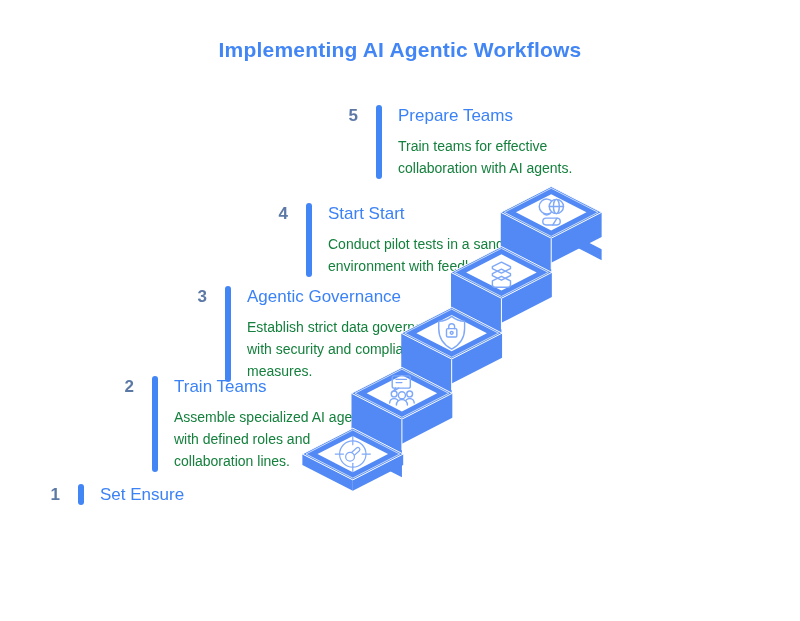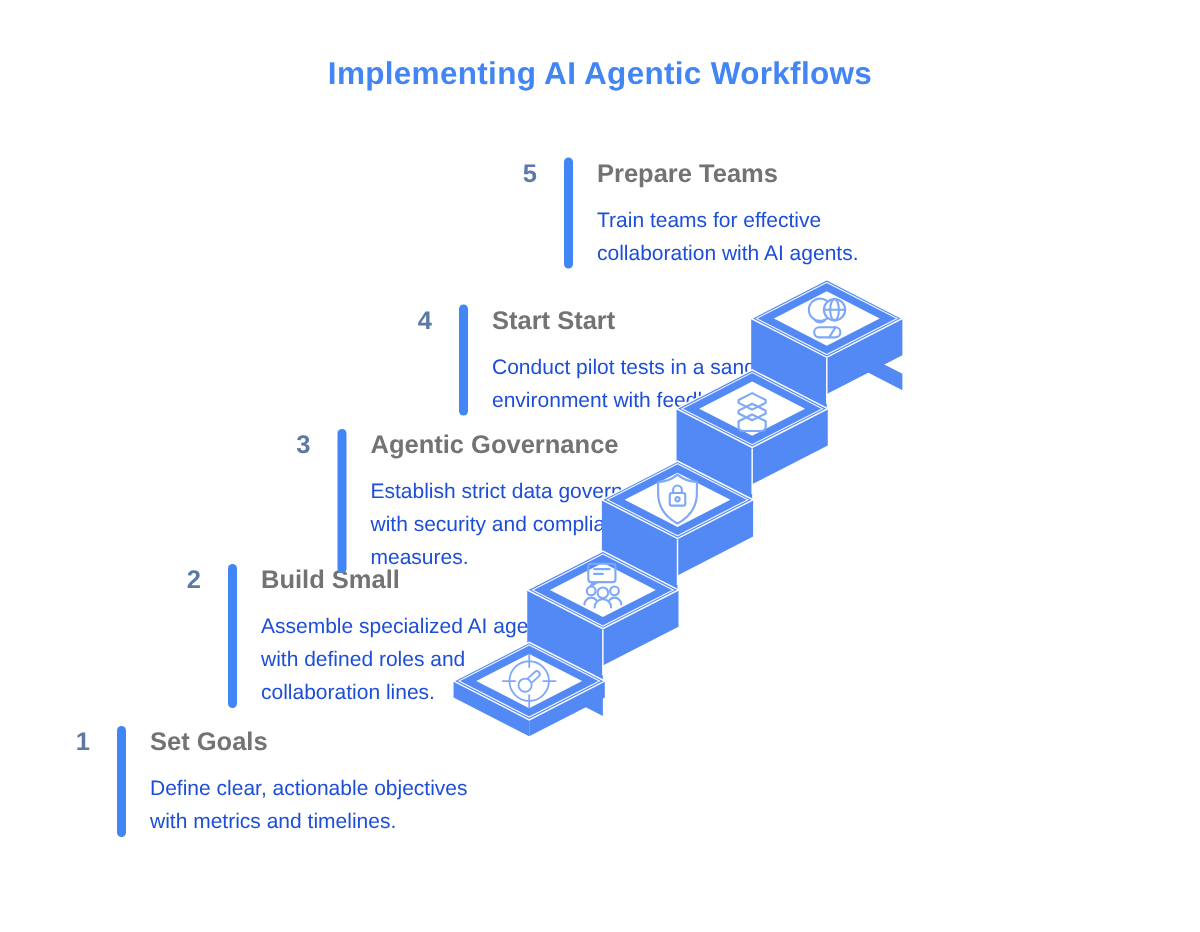--- a/index.html
+++ b/index.html
@@ -11,49 +11,47 @@
     position:absolute;top:38px;left:0;width:100%;margin:0;
     text-align:center;font-size:21px;font-weight:700;color:#4285F4;letter-spacing:.2px;
   }
   .step-block{position:absolute;display:flex;align-items:stretch;}
   .step-num{
     width:24px;margin-right:18px;text-align:right;
     font-size:17px;font-weight:700;color:#5C79A6;line-height:21px;
   }
   .step-bar{width:6px;border-radius:3px;background:#4285F4;margin-right:16px;}
   .step-txt{padding-top:0;}
-  .step-title{font-size:17px;font-weight:700;color:#737373;line-height:21px;}
+  .step-title{font-size:17px;font-weight:400;color:#3b82f6;line-height:21px;}
   .step-desc{
-    margin-top:9px;font-size:14px;line-height:22px;color:#1d4ed8;white-space:pre-line;
+    margin-top:9px;font-size:14px;line-height:22px;color:#15803d;white-space:pre-line;
   }
   svg.stairs{position:absolute;left:283px;top:83px;}
   svg .icon-def{fill:none;stroke:#7FA9F8;stroke-width:2.2;stroke-linecap:round;stroke-linejoin:round;}
 </style>
 </head>
 <body>
 
 <div class="canvas">
 
   <h1 class="page-title">Implementing AI Agentic Workflows</h1>
 
   <div class="step-block" style="left:36px;top:484px;">
     <div class="step-num">1</div>
     <div class="step-bar"></div>
     <div class="step-txt">
-      <div class="step-title">Set Goals</div>
-      <div class="step-desc">Define clear, actionable objectives
-with metrics and timelines.</div>
+      <div class="step-title">Set Ensure</div>
     </div>
   </div>
 
   <div class="step-block" style="left:110px;top:376px;">
     <div class="step-num">2</div>
     <div class="step-bar"></div>
     <div class="step-txt">
-      <div class="step-title">Build Small</div>
+      <div class="step-title">Train Teams</div>
       <div class="step-desc">Assemble specialized AI agents
 with defined roles and
 collaboration lines.</div>
     </div>
   </div>
 
   <div class="step-block" style="left:183px;top:286px;">
     <div class="step-num">3</div>
     <div class="step-bar"></div>
     <div class="step-txt">

